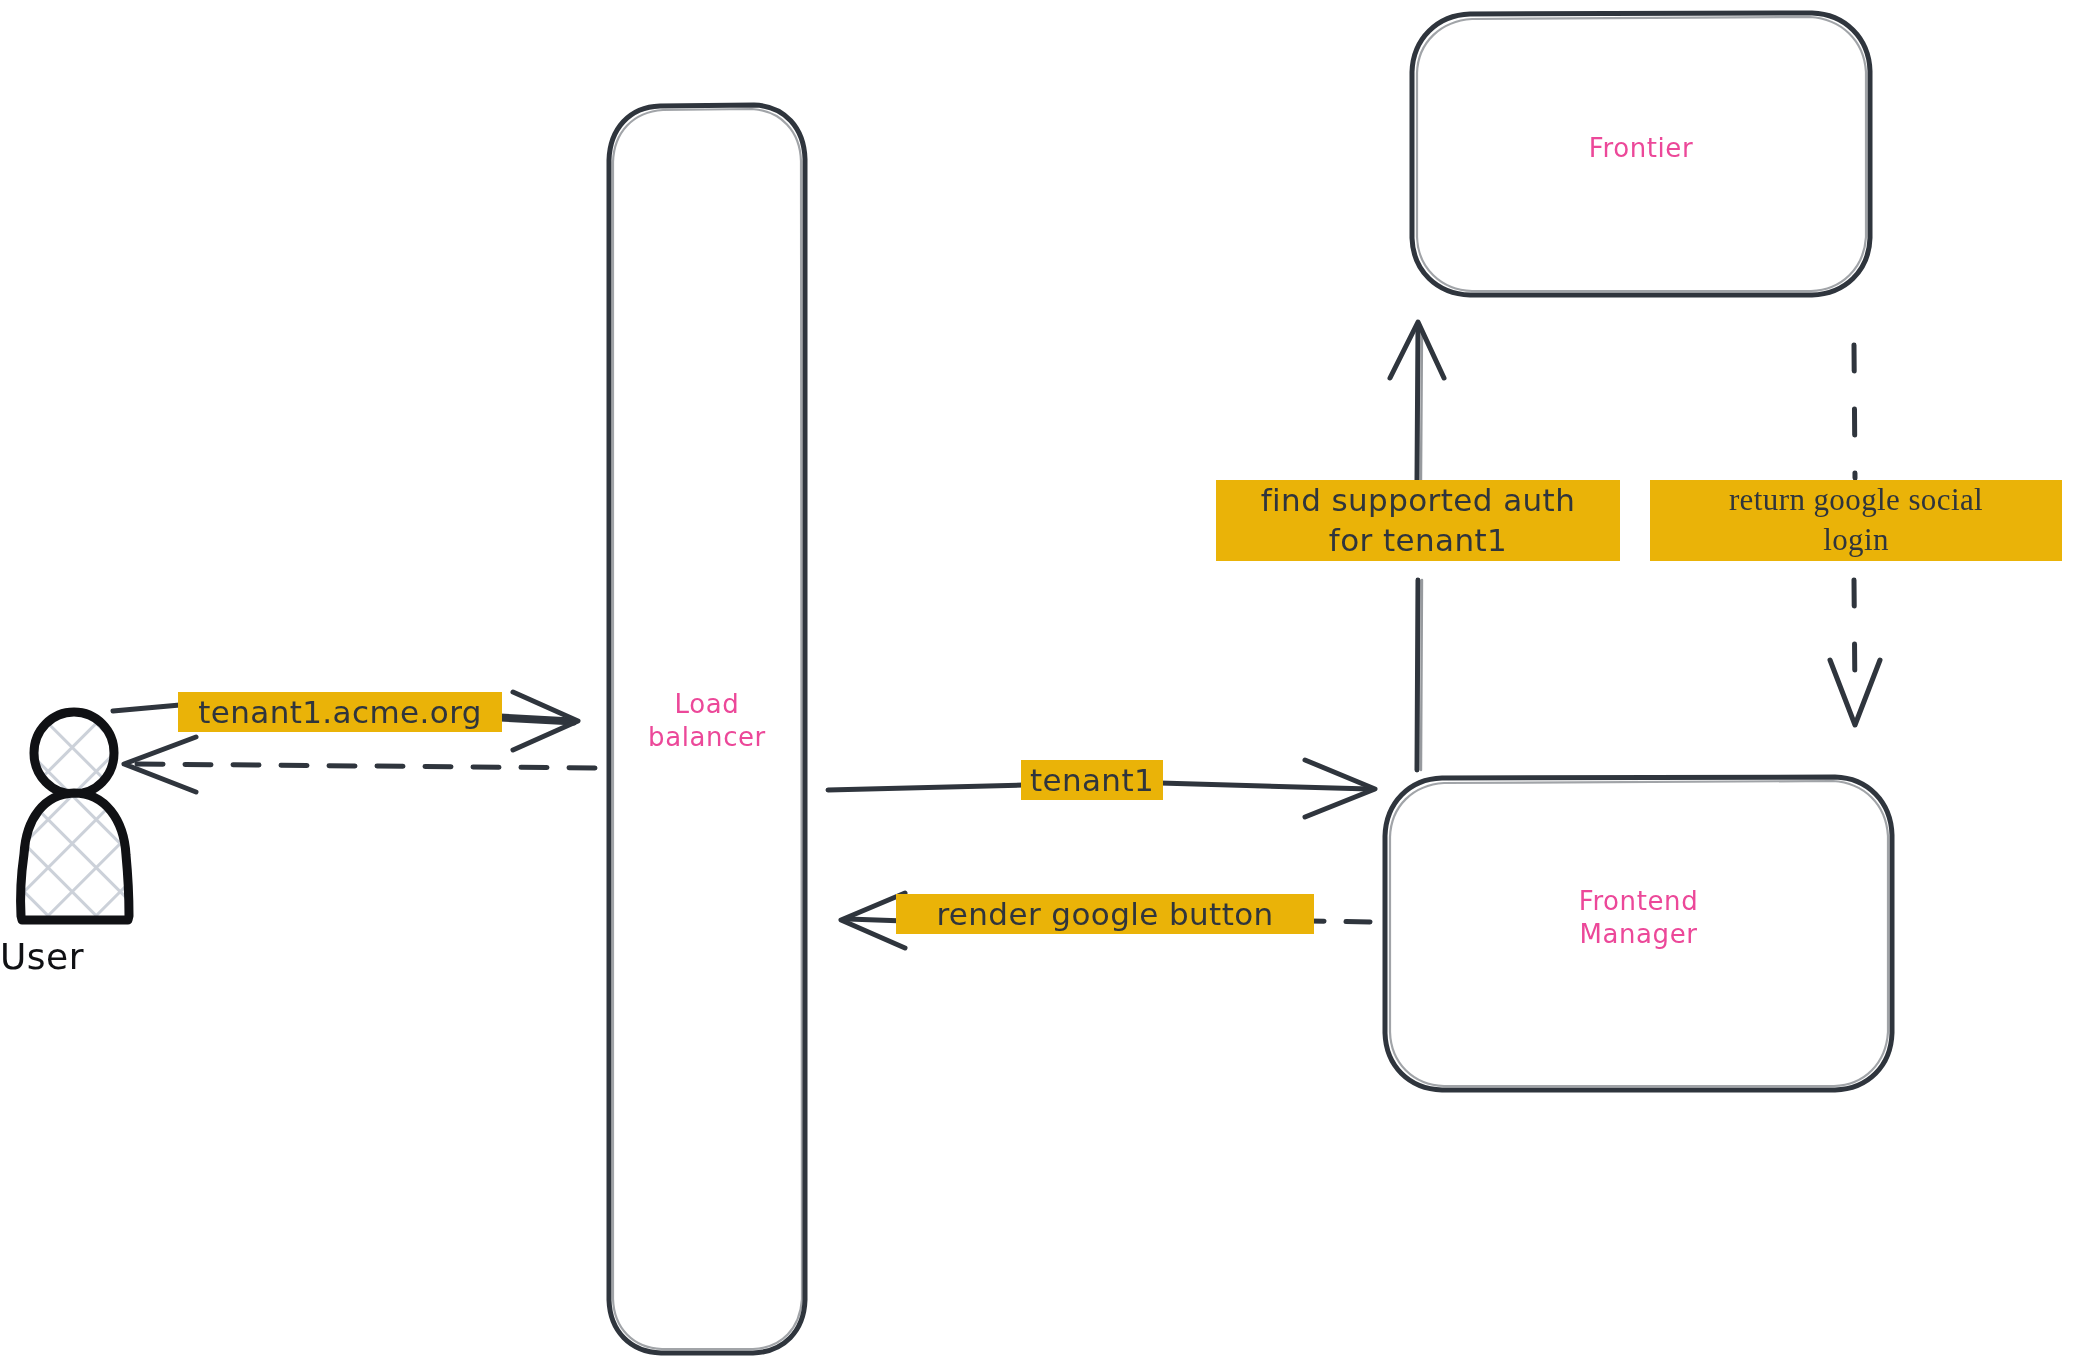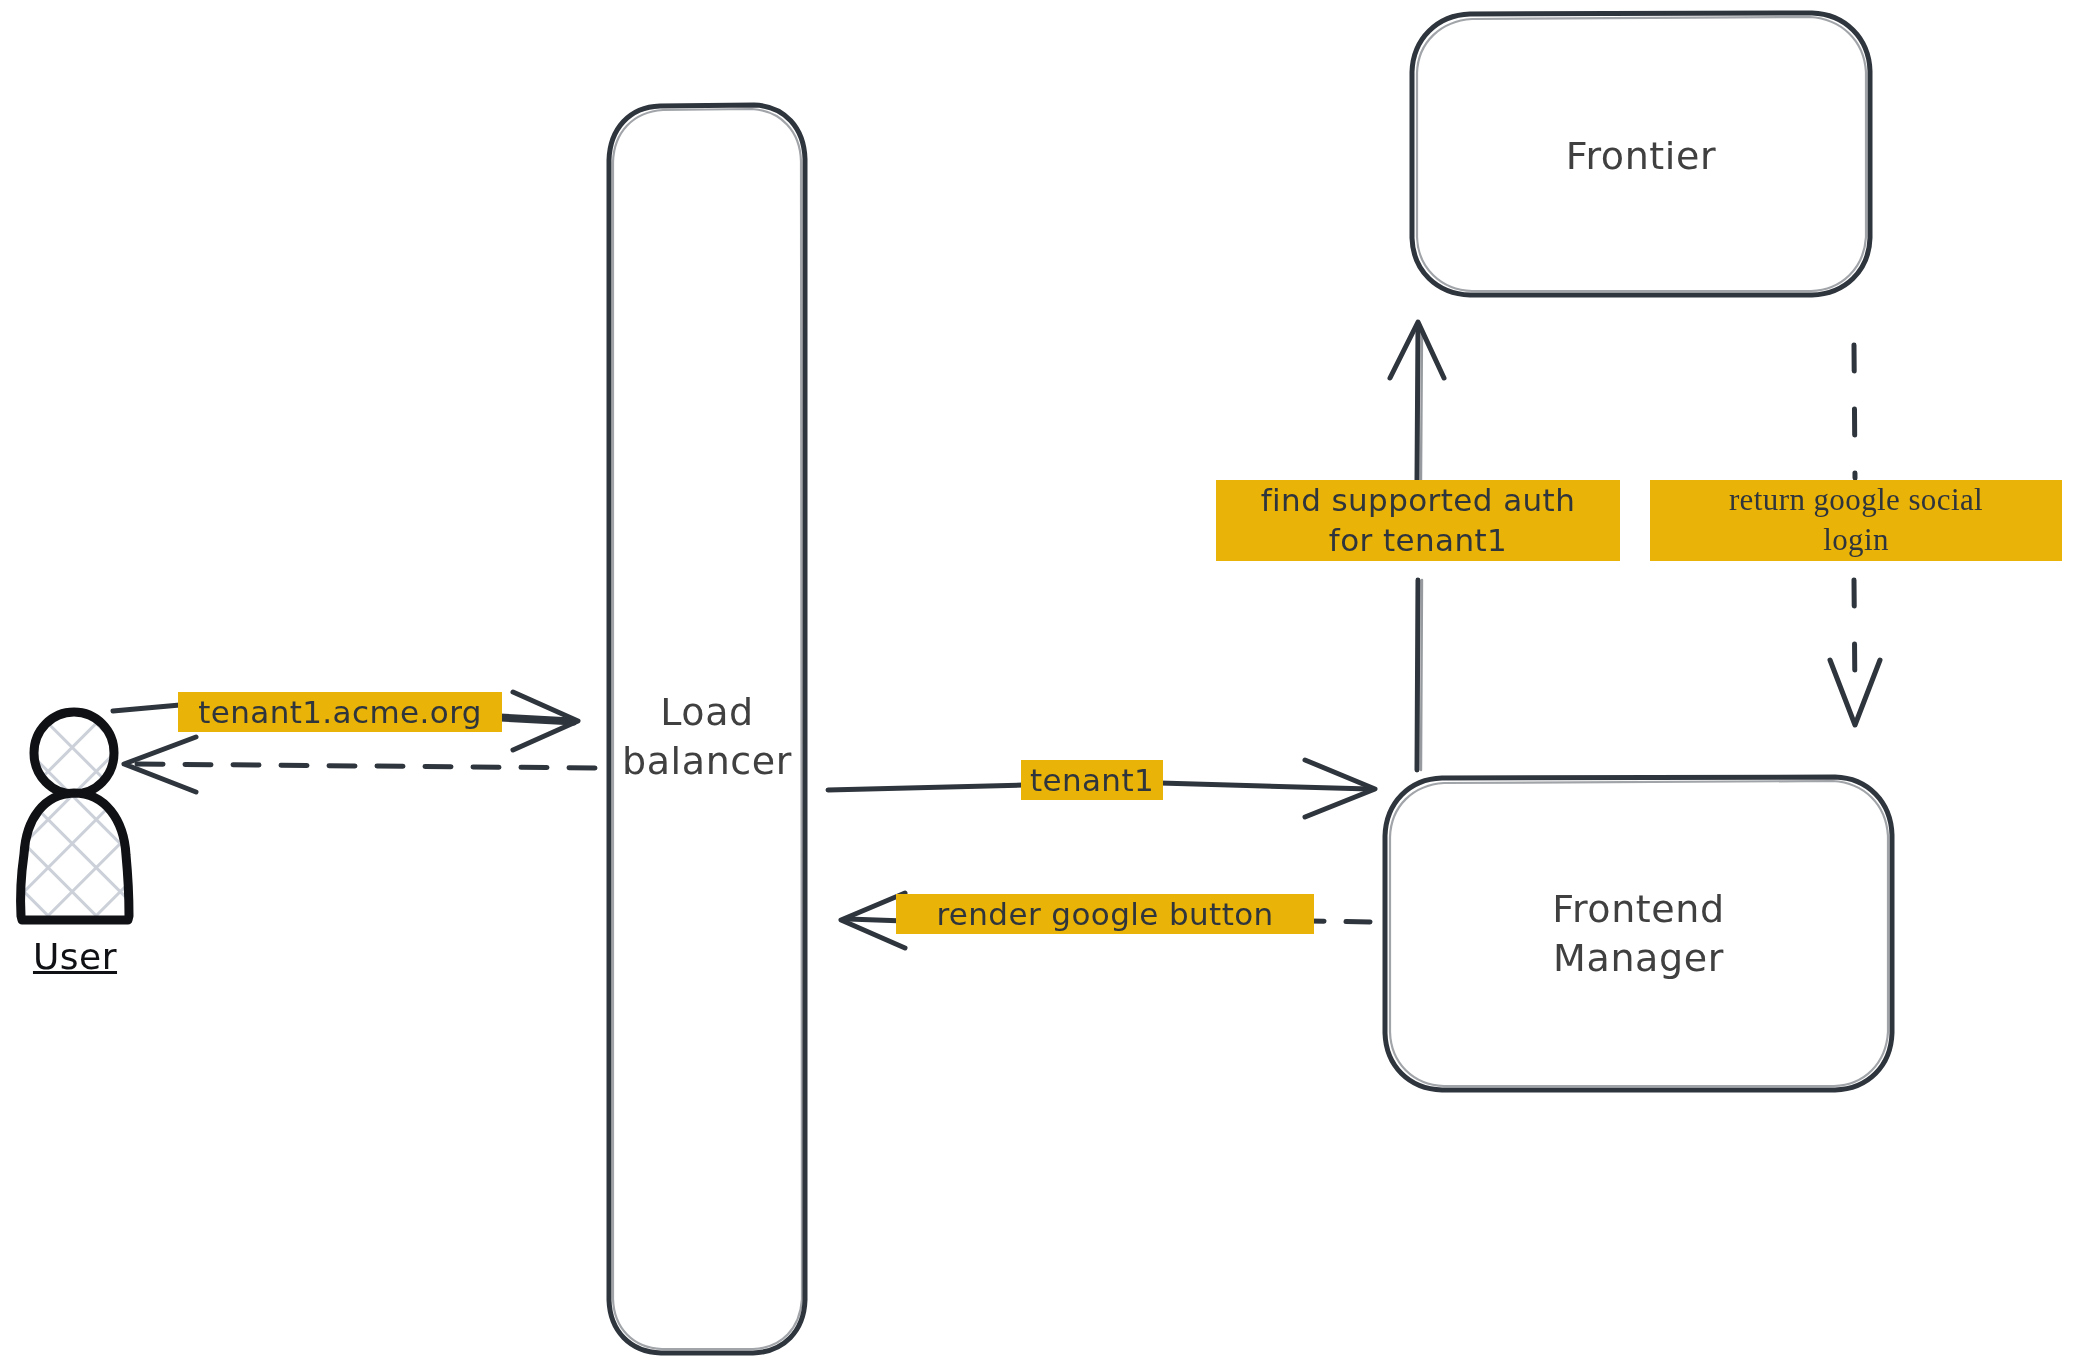--- a/index.html
+++ b/index.html
@@ -21,49 +21,48 @@
   #canvas svg.layer {
     position: absolute;
     top: 0;
     left: 0;
     width: 2083px;
     height: 1372px;
   }
   .node-label {
     position: absolute;
     text-align: center;
-    color: #404040;
+    color: #ec4899;
     font-family: "DejaVu Sans", sans-serif;
-    font-size: 38px;
+    font-size: 26px;
     line-height: 1.28;
     letter-spacing: 0.6px;
     white-space: pre-line;
     pointer-events: none;
   }
   .edge-label {
     position: absolute;
     text-align: center;
     color: #2f353d;
     font-family: "DejaVu Sans", sans-serif;
     font-size: 31px;
     line-height: 1.3;
     letter-spacing: 0.4px;
     white-space: pre-line;
     background: #eab308;
     pointer-events: none;
   }
   .actor-label {
     position: absolute;
-    text-align: center;
+    text-align: left;
     color: #101114;
     font-family: "DejaVu Sans", sans-serif;
     font-size: 36px;
     letter-spacing: 0.5px;
     pointer-events: none;
-    text-decoration: underline;
   }
   .hitbox {
     position: absolute;
     background: transparent;
   }
 </style>
 </head>
 <body>
 
 <div id="canvas">

